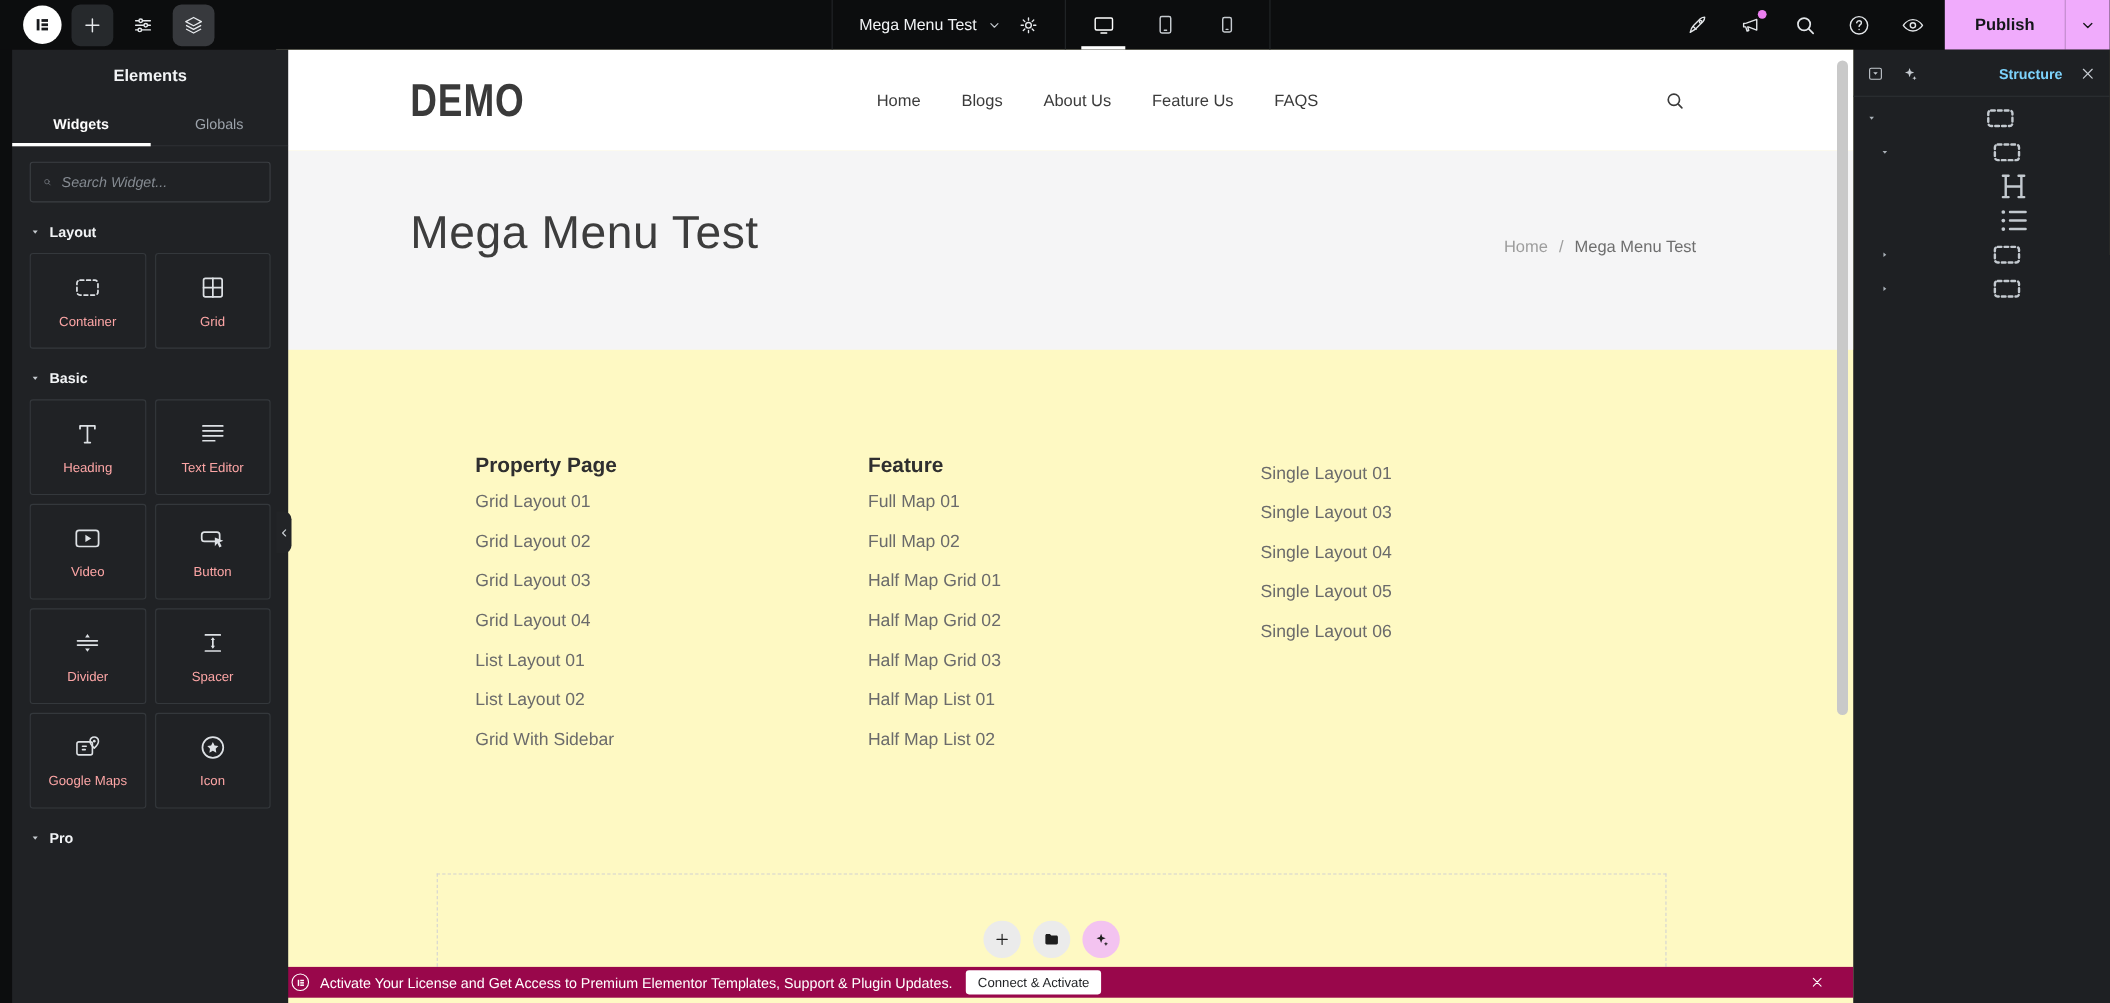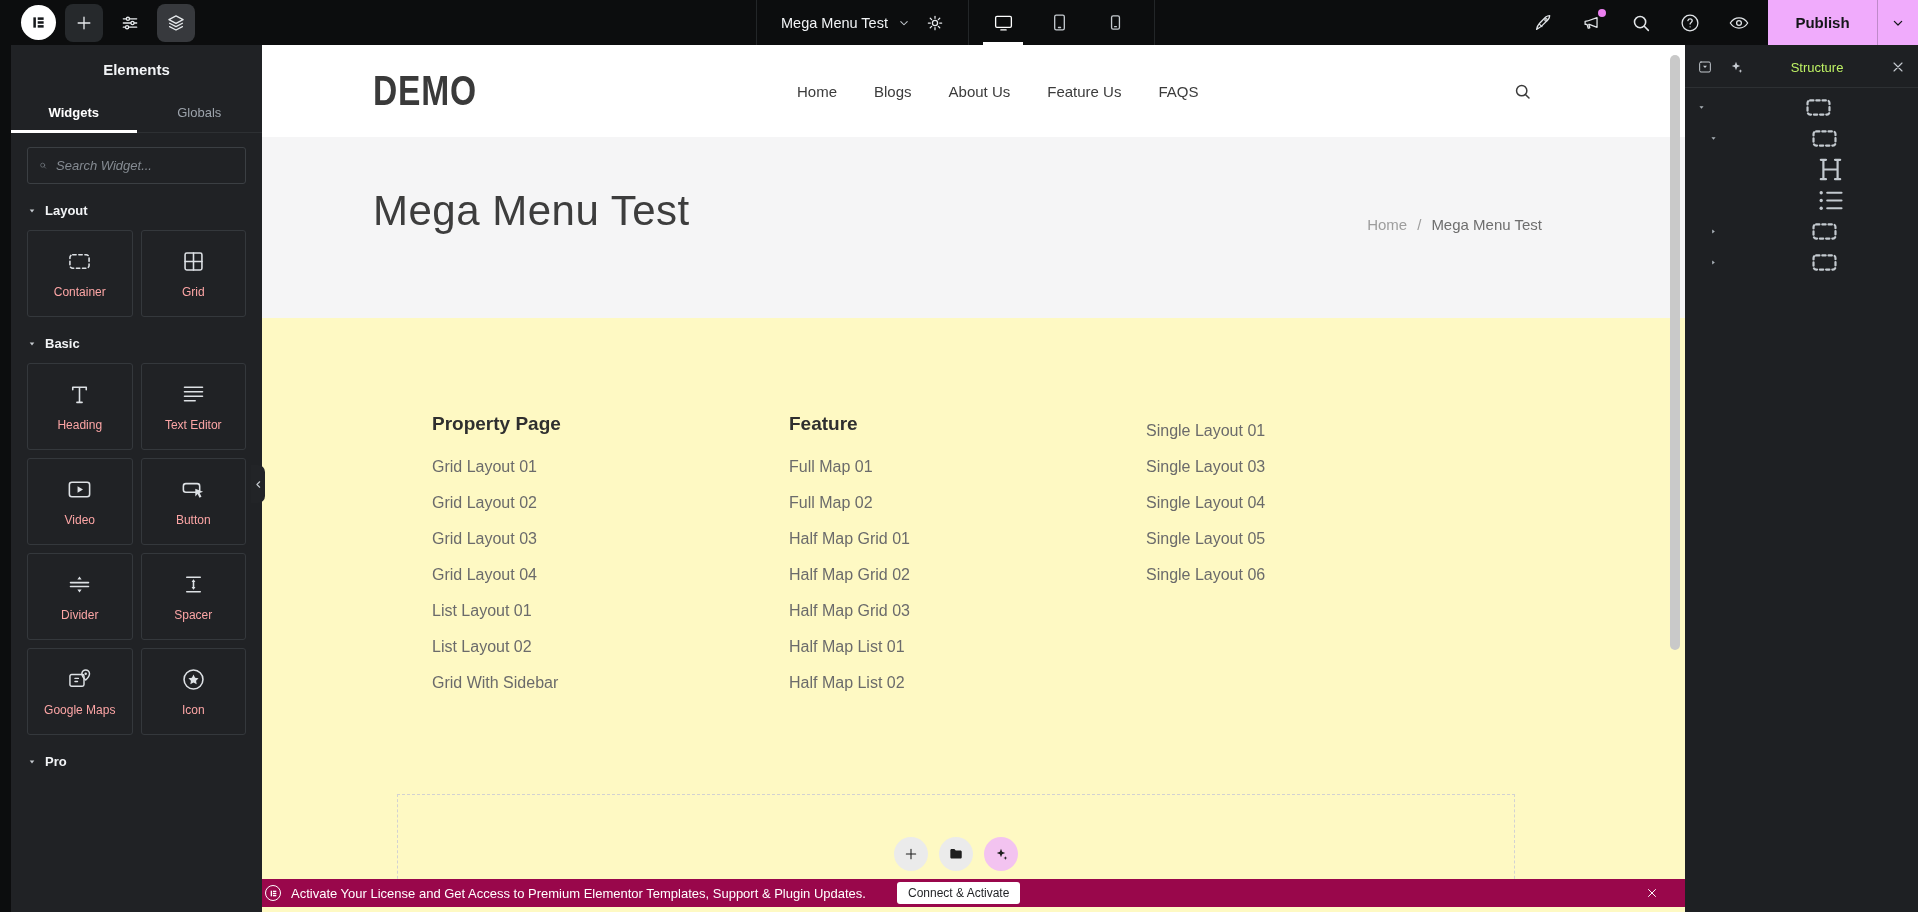--- a/index.html
+++ b/index.html
@@ -67,43 +67,43 @@
   .nav-item{cursor:pointer;white-space:nowrap}
   .hdr-search{position:absolute;left:1262px;top:37px;width:19px;height:19px;color:#3B3B3B;cursor:pointer}
   .hdr-search svg{width:19px;height:19px}
   .hero{position:absolute;left:0;top:92px;right:0;height:181px;background:#F5F5F6}
   .hero-title{position:absolute;left:122px;top:50px;font-size:42px;font-weight:500;color:#3D3D3D;letter-spacing:.5px}
   .breadcrumb{position:absolute;right:143px;top:79px;display:flex;gap:10px;font-size:15px;color:#9D9D9D}
   .bc-home{cursor:pointer}
   .bc-current{color:#6E6E6E}
   .mega{position:absolute;left:181px;top:368px;display:flex}
   .mega-col{width:357px}
-  .mega-title{font-size:19px;font-weight:600;color:#2F2F2F;margin-bottom:14px}
+  .mega-title{font-size:19px;font-weight:600;color:#2F2F2F;margin-bottom:4px}
   .mega-item{height:36px;display:flex;align-items:center;font-size:16px;color:#6B6B6B;cursor:pointer}
   .add-section{position:absolute;left:146px;top:749px;width:1118px;height:95px;border:1px dashed #D2D2D2;display:flex;align-items:flex-end;justify-content:center;padding-bottom:17px}
   .add-btns{display:flex;gap:11px}
   .circle-btn{width:34px;height:34px;border-radius:50%;background:#EBEBEB;display:flex;align-items:center;justify-content:center;color:#1E1E1E;cursor:pointer}
   .circle-btn svg{width:16px;height:16px}
   .circle-btn.ai{background:#F3C3F0}
   .canvas-scrollbar{position:absolute;right:5px;top:10px;width:10px;height:595px;border-radius:6px;background:#C9C9C9;cursor:pointer}
 
   
   .notif{position:absolute;left:0;right:0;top:834px;height:28px;background:var(--notif);color:#fff;display:flex;align-items:center;gap:10px;padding:0 14px;font-size:13px}
   .notif-logo{width:16px;height:16px;border:1.2px solid #fff;border-radius:50%;display:flex;align-items:center;justify-content:center;flex:none}
   .notif-logo svg{width:9px;height:9px}
-  .notif-btn{margin-left:21px;background:#fff;color:#1F2124;border:0;font-size:12px;padding:4px 11px;border-radius:3px;font-family:"Liberation Sans",sans-serif;cursor:pointer;white-space:nowrap}
+  .notif-btn{margin-left:2px;background:#fff;color:#1F2124;border:0;font-size:12px;padding:4px 11px;border-radius:3px;font-family:"Liberation Sans",sans-serif;cursor:pointer;white-space:nowrap}
   .notif-close{position:absolute;right:26px;top:7px;width:14px;height:14px;color:#fff;cursor:pointer}
   .notif-close svg{width:14px;height:14px}
 
   
   .structure{position:absolute;left:1685px;top:45px;width:233px;height:867px;background:#1E2023;color:#D4D8DC;z-index:10}
   .st-head{height:34px;margin-top:5px;display:flex;align-items:center;gap:15px;padding:0 12px}
   .st-head .st-hicon{width:16px;height:16px;color:#C5CAD0;cursor:pointer}
   .st-head .st-hicon svg{width:16px;height:16px}
-  .st-title{flex:1;text-align:center;font-size:13px;font-weight:400;color:#bef264}
+  .st-title{flex:1;text-align:right;font-size:13px;font-weight:700;color:#7dd3fc}
   .st-divider{height:1px;background:#2D3033;margin:3px 0 2px}
   .st-tree{padding-top:2px}
   .st-row{height:31px;display:flex;align-items:center;font-size:13px;color:#D2D6DB;cursor:pointer}
   .st-caret{width:16px;display:flex;align-items:center;justify-content:center;color:#ABB2B9;flex:none}
   .st-caret svg{width:9px;height:9px}
   .st-icon{width:17px;margin-left:2px;color:#C3C9CF;flex:none}
   .st-icon svg{width:15px;height:15px}
 </style>
 </head>
 <body>

